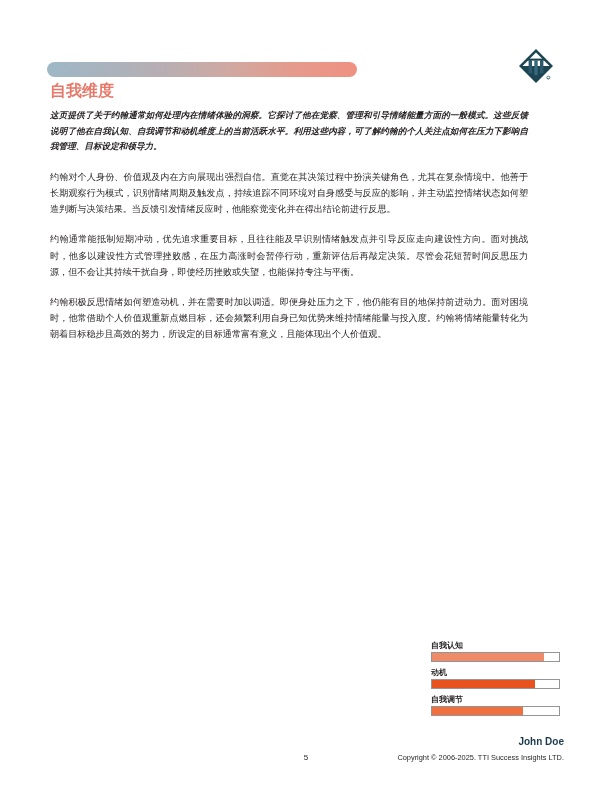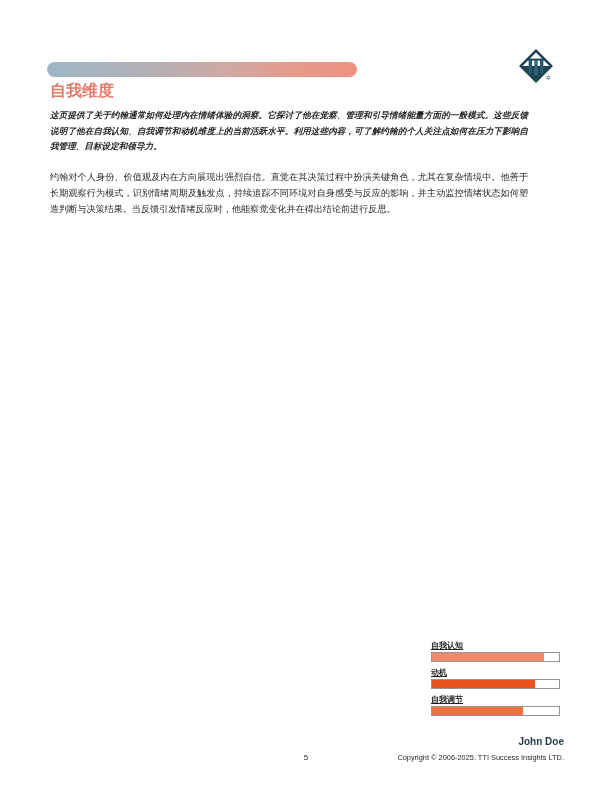--- a/index.html
+++ b/index.html
@@ -109,21 +109,20 @@
     text-justify: inter-ideograph;
     color: #231f20;
   }
 
   
   .scores {
     position: absolute;
     left: 431px;
     top: 640px;
     width: 130px;
-    text-decoration: underline;
   }
 
   .score-row { margin-bottom: 5px; }
 
   .score-label {
     font-size: 8px;
     font-weight: bold;
     color: #231f20;
     line-height: 11px;
     margin-bottom: 1px;
@@ -198,20 +197,22 @@
         <rect x="24.0" y="14.0" width="3.4" height="13.4" fill="#2c5a6b"></rect>
         <circle cx="32.4" cy="31.6" r="1.5" fill="none" stroke="#1d4452" stroke-width="0.7"></circle>
         <text x="32.4" y="32.5" font-size="2.2" text-anchor="middle" fill="#1d4452">R</text>
       </svg>
     </div>
   </div>
 
   <div class="content">
     <p class="intro">这页提供了关于约翰通常如何处理内在情绪体验的洞察。它探讨了他在觉察、管理和引导情绪能量方面的一般模式。这些反馈说明了他在自我认知、自我调节和动机维度上的当前活跃水平。利用这些内容，可了解约翰的个人关注点如何在压力下影响自我管理、目标设定和领导力。</p>
     <p class="body-para">约翰对个人身份、价值观及内在方向展现出强烈自信。直觉在其决策过程中扮演关键角色，尤其在复杂情境中。他善于长期观察行为模式，识别情绪周期及触发点，持续追踪不同环境对自身感受与反应的影响，并主动监控情绪状态如何塑造判断与决策结果。当反馈引发情绪反应时，他能察觉变化并在得出结论前进行反思。</p>
+    <p class="body-para">约翰通常能抵制短期冲动，优先追求重要目标，且往往能及早识别情绪触发点并引导反应走向建设性方向。面对挑战时，他多以建设性方式管理挫败感，在压力高涨时会暂停行动，重新评估后再敲定决策。尽管会花短暂时间反思压力源，但不会让其持续干扰自身，即使经历挫败或失望，也能保持专注与平衡。</p>
+    <p class="body-para">约翰积极反思情绪如何塑造动机，并在需要时加以调适。即便身处压力之下，他仍能有目的地保持前进动力。面对困境时，他常借助个人价值观重新点燃目标，还会频繁利用自身已知优势来维持情绪能量与投入度。约翰将情绪能量转化为朝着目标稳步且高效的努力，所设定的目标通常富有意义，且能体现出个人价值观。</p>
   </div>
 
   <div class="scores">
 
     <div class="score-row">
       <div class="score-label">自我认知</div>
       <div class="score-track">
         <div class="score-fill" style="width: 88%; background: rgb(240, 139, 104);"></div>
       </div>
     </div>

